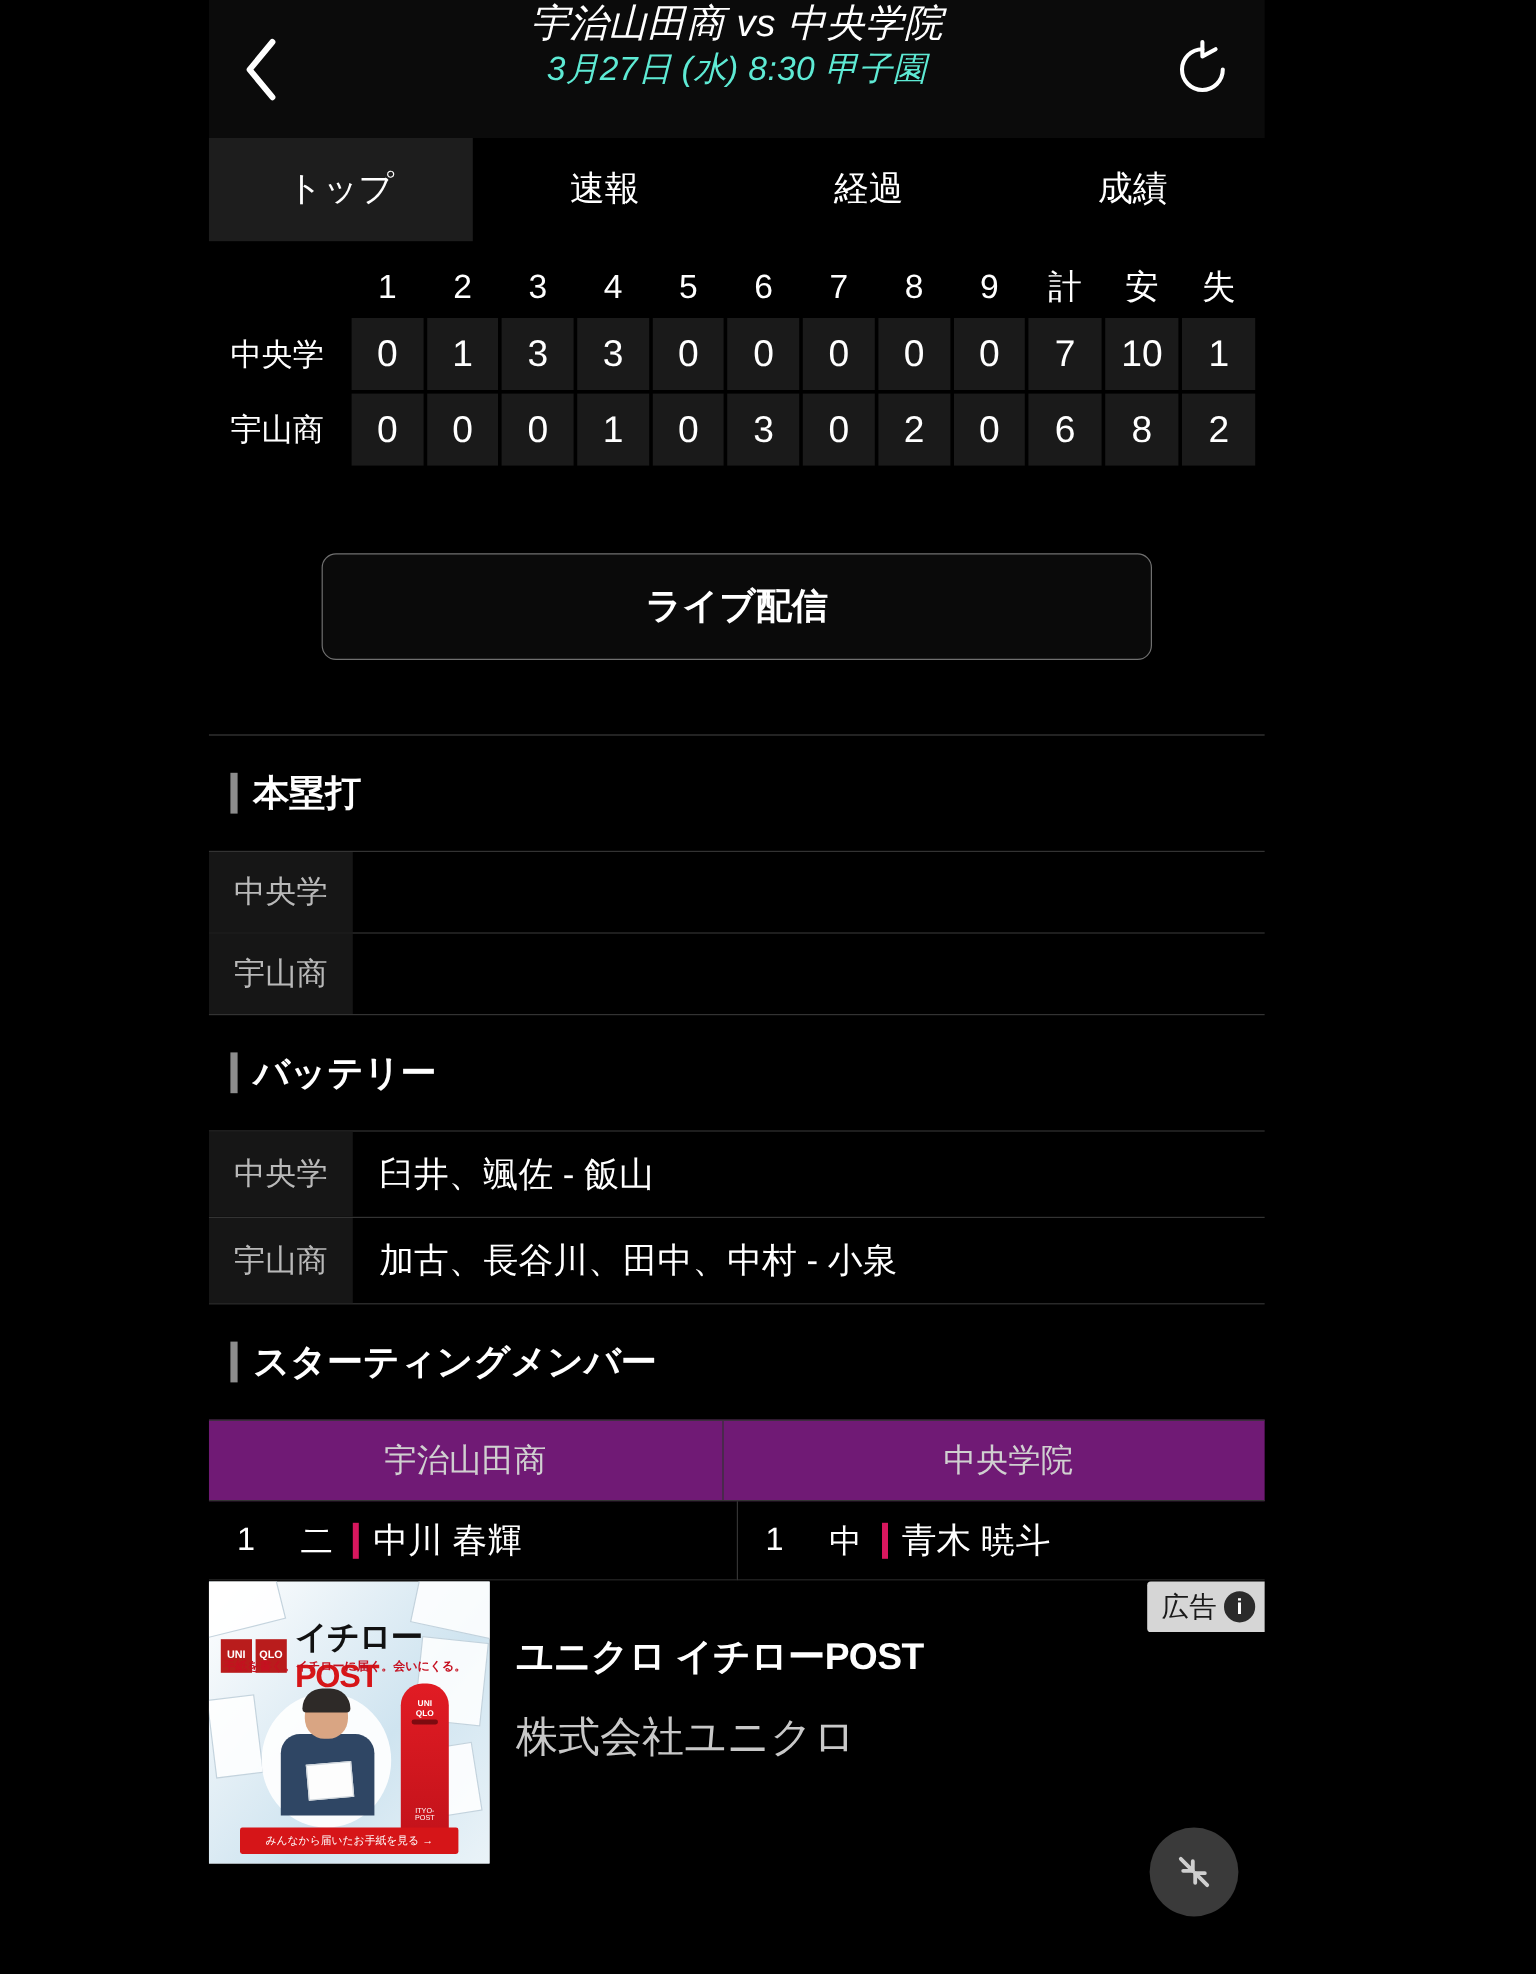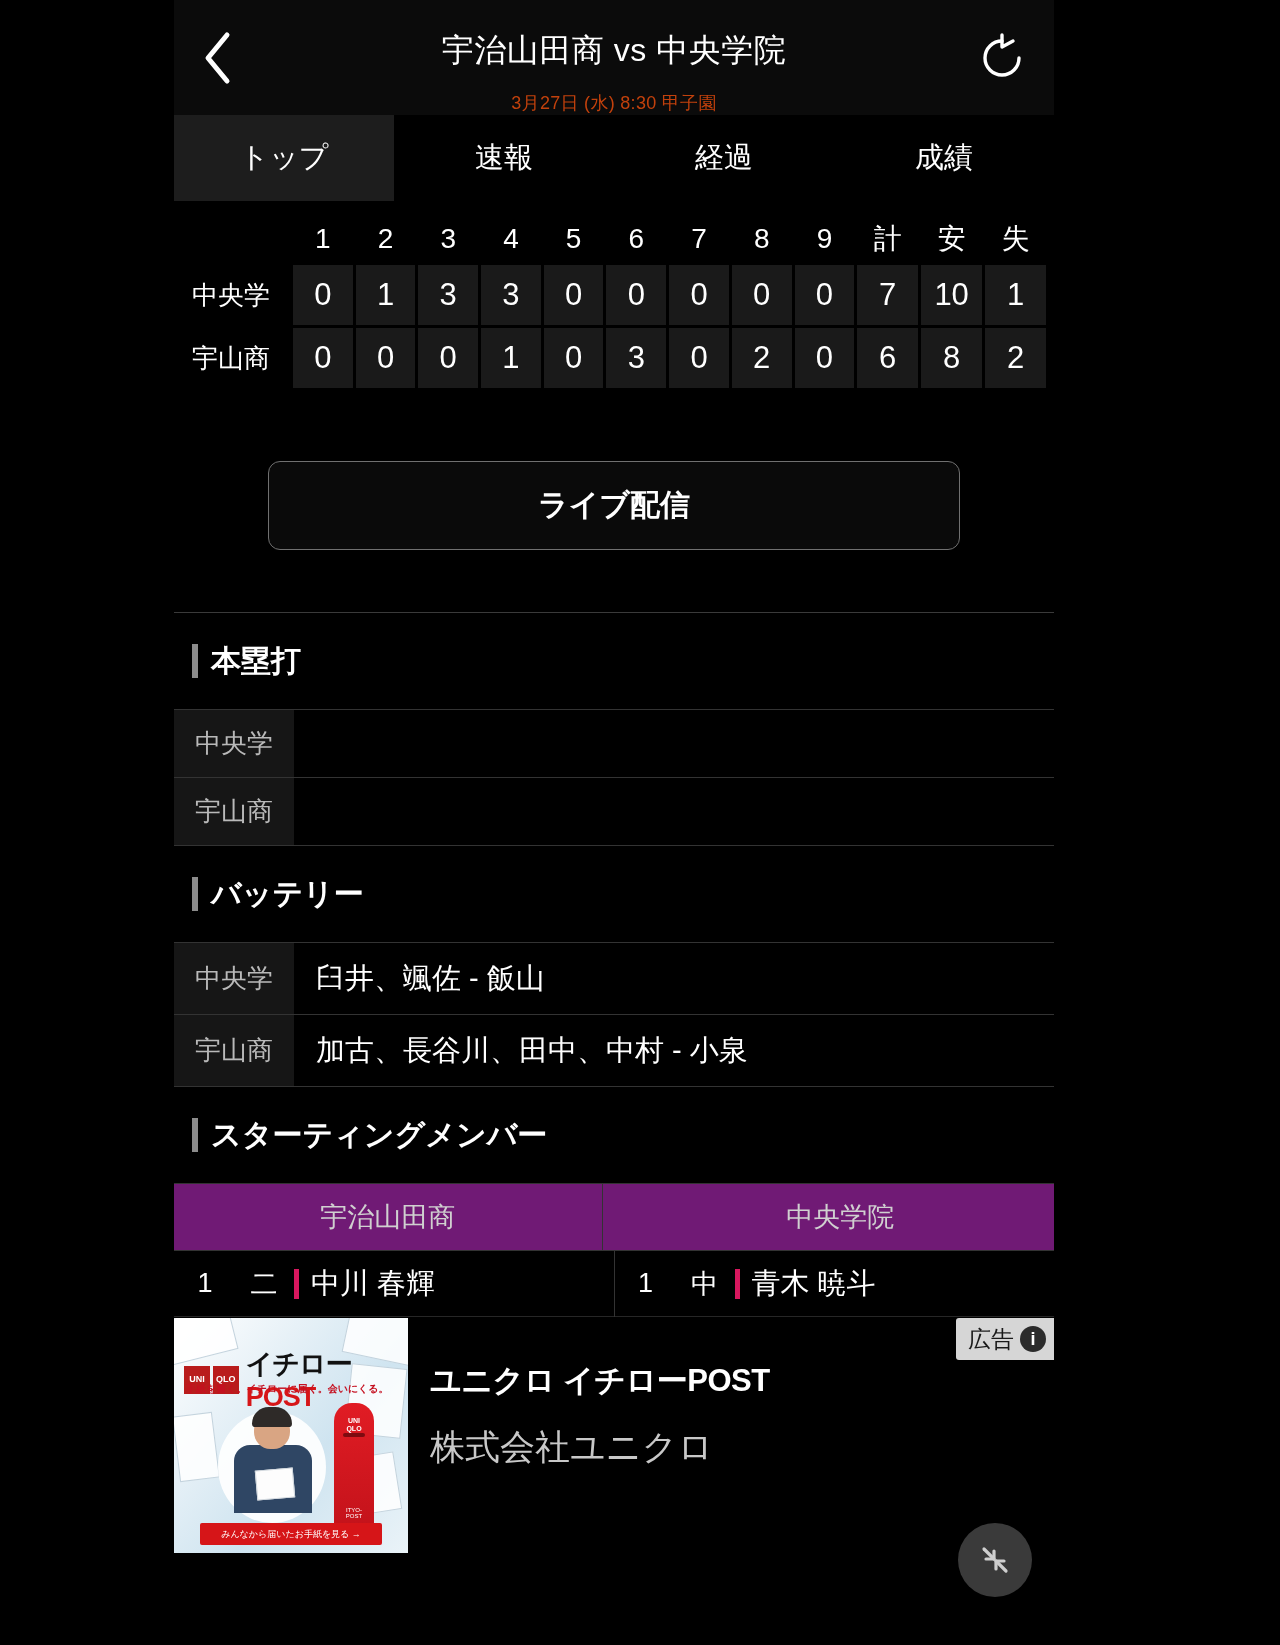--- a/index.html
+++ b/index.html
@@ -21,35 +21,36 @@
     background: #000;
     overflow: hidden;
   }
 
   
   .header {
     position: relative;
     height: 115px;
     background: #0b0b0b;
     display: flex;
-    align-items: flex-end;
+    align-items: flex-start;
     justify-content: center;
+    font-style: italic;
   }
   .hdr-center { text-align: center; }
   .hdr-title {
     color: #fff;
     font-size: 32px;
     font-weight: 400;
     letter-spacing: 0.5px;
     line-height: 1.2;
   }
   .hdr-sub {
-    color: #c2410c;
-    font-size: 18px;
-    margin-top: 22px;
+    color: #5eead4;
+    font-size: 28px;
+    margin-top: 1px;
     letter-spacing: 0.3px;
   }
   .back-btn {
     position: absolute;
     left: 14px; top: 50%;
     transform: translateY(-50%);
     width: 60px; height: 60px;
     display: flex; align-items: center; justify-content: center;
     cursor: pointer;
   }

